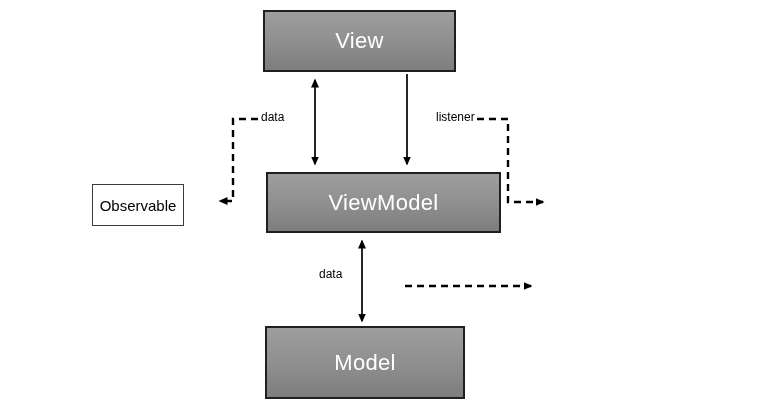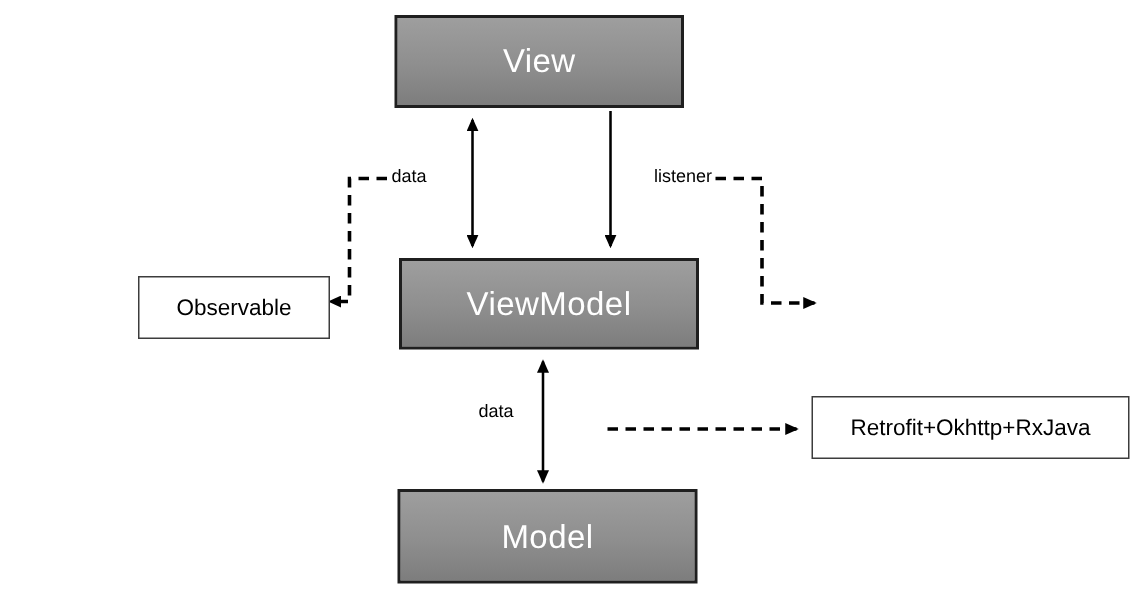--- a/index.html
+++ b/index.html
@@ -25,23 +25,23 @@
     font-size: 22px;
     letter-spacing: 0.3px;
   }
   .node--plain {
     background: var(--plain-node-fill, #ffffff);
     border: 1px solid var(--plain-node-border, #3c3c3c);
     color: var(--plain-text, #000000);
     font-size: 15px;
   }
   #node-view       { left: 263px; top: 10px;  width: 193px; height: 62px; }
-  #node-viewmodel  { left: 266px; top: 172px; width: 200px; height: 61px; }
-  #node-model      { left: 265px; top: 326px; width: 200px; height: 63px; }
-  #node-observable { left: 92px;  top: 184px; width: 128px; height: 42px; }
+  #node-viewmodel  { left: 266px; top: 172px; width: 235px; height: 61px; }
+  #node-model      { left: 265px; top: 326px; width: 200px; height: 73px; }
+  #node-observable { left: 92px;  top: 184px; width: 92px; height: 42px; }
   #node-bindingcommand { left: 549px; top: 180px; width: 179px; height: 40px; }
   #node-retrofit   { left: 541px; top: 264px; width: 212px; height: 42px; }
 
   .edges {
     position: absolute;
     left: 0; top: 0;
     width: 757px; height: 402px;
     pointer-events: none;
   }
   .edge-solid {
@@ -105,23 +105,20 @@
 
   <div class="node node--gray" id="node-model">
     <span>Model</span>
   </div>
 
   <div class="node node--plain" id="node-observable">
     <span>Observable</span>
   </div>
 
 
-  <div class="node node--plain" id="node-retrofit">
-    <span>Retrofit+Okhttp+RxJava</span>
-  </div>
 
   <div class="edge-label" id="edge-label-data-top">data</div>
 
   <div class="edge-label" id="edge-label-listener">listener</div>
 
   <div class="edge-label" id="edge-label-data-bottom">data</div>
 
 </div>
 
 </body></html>

